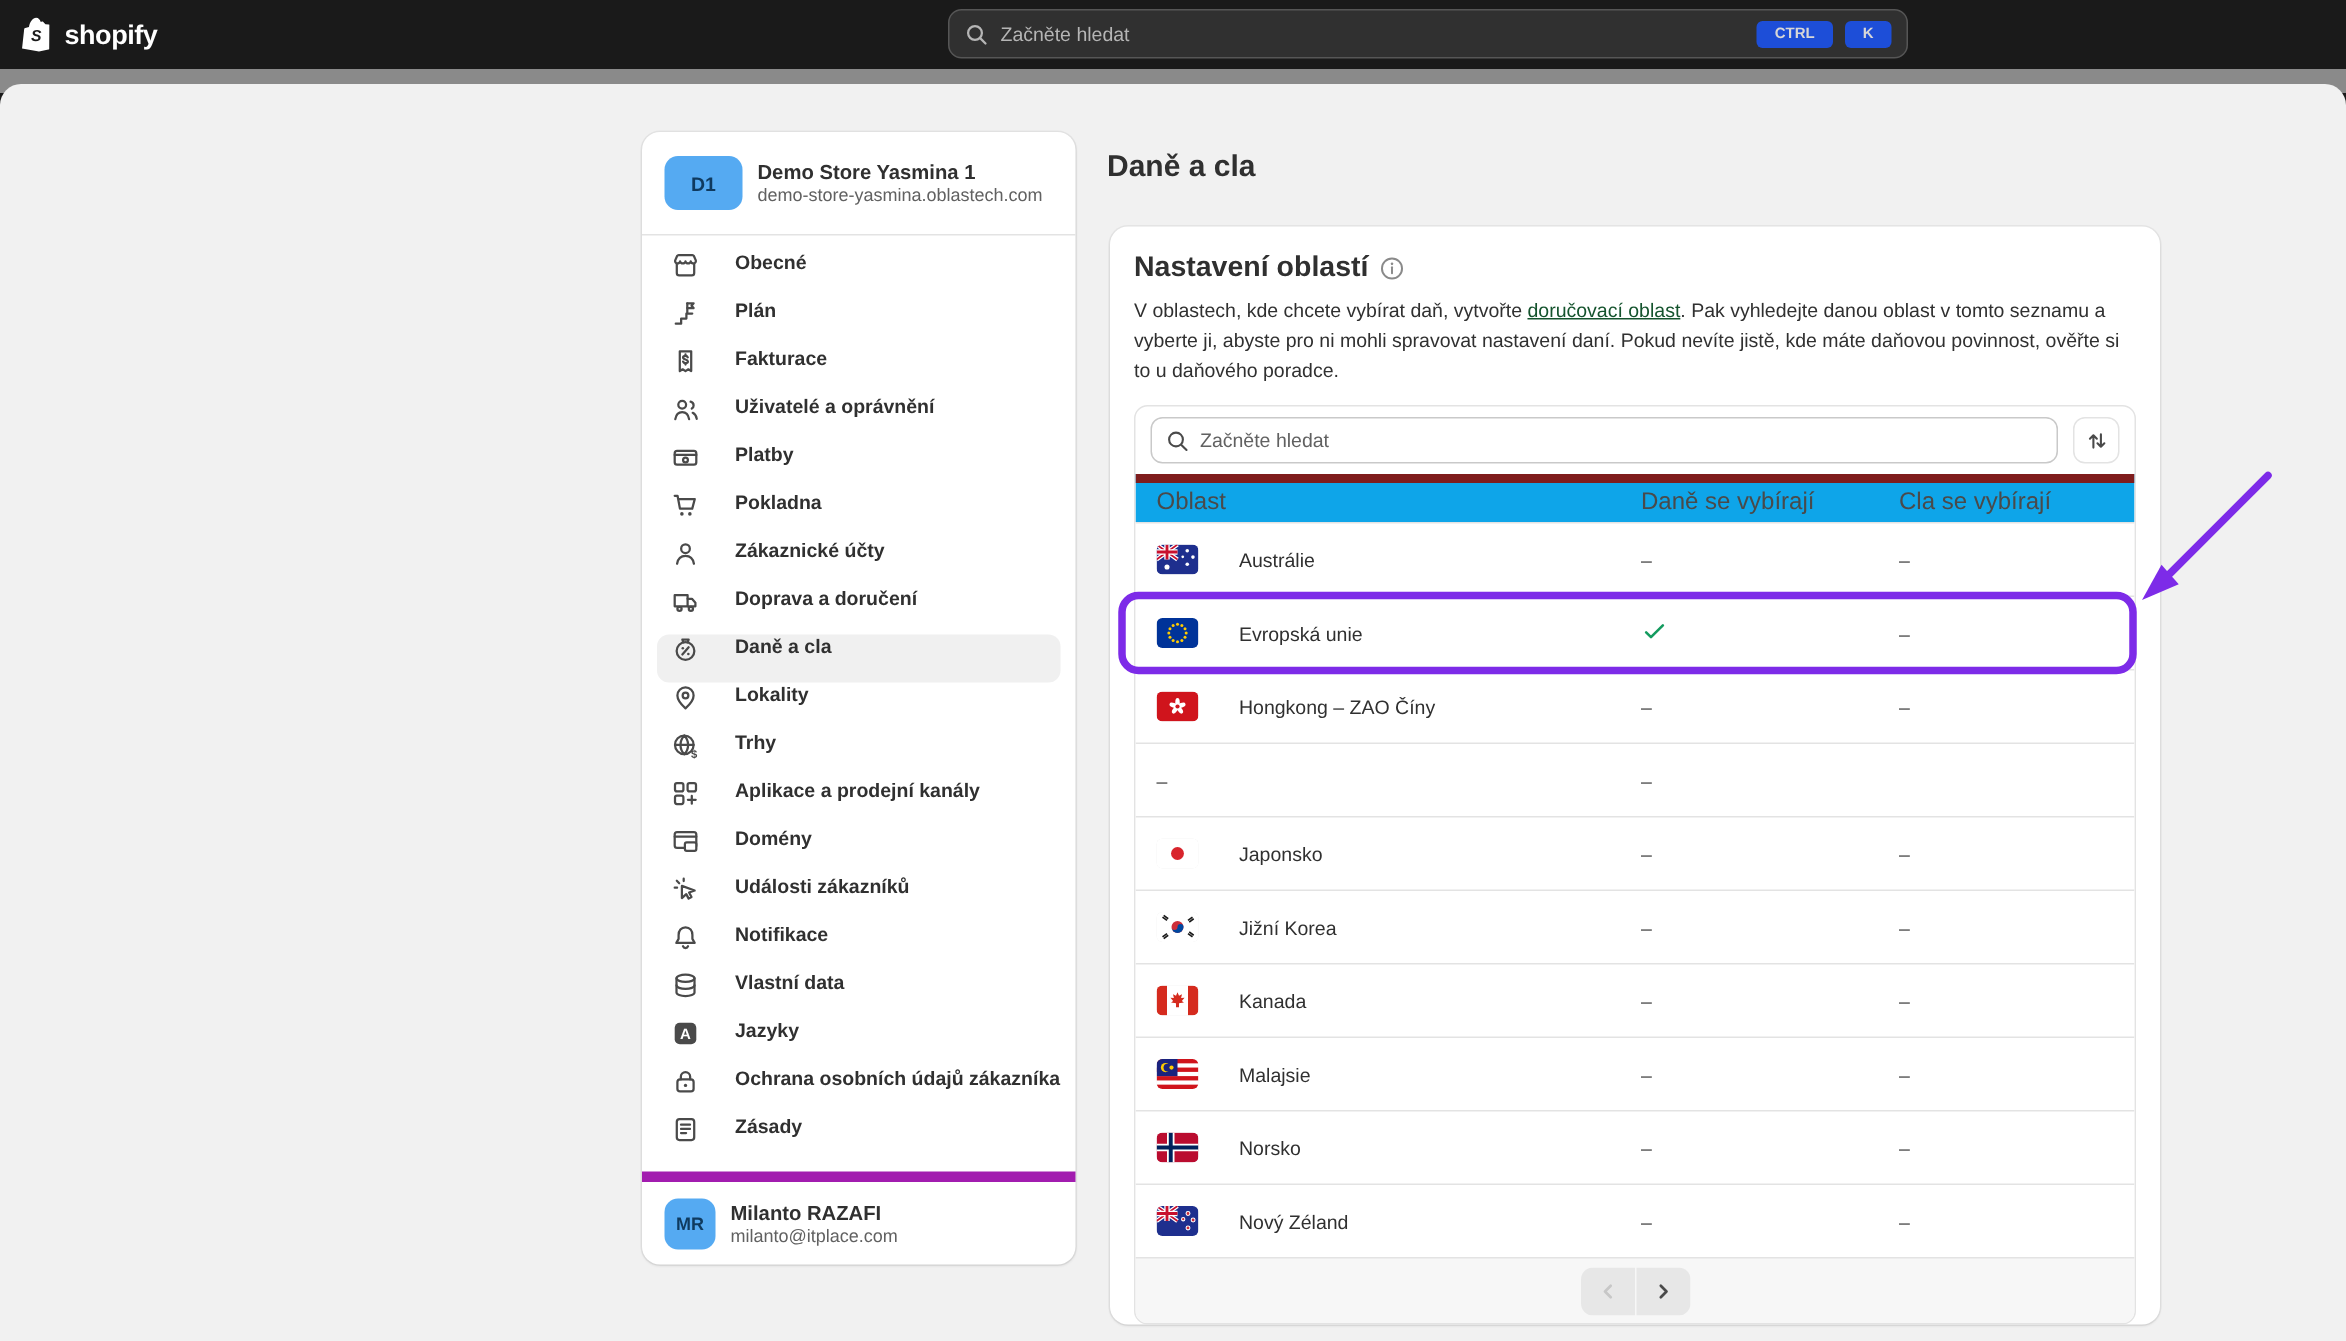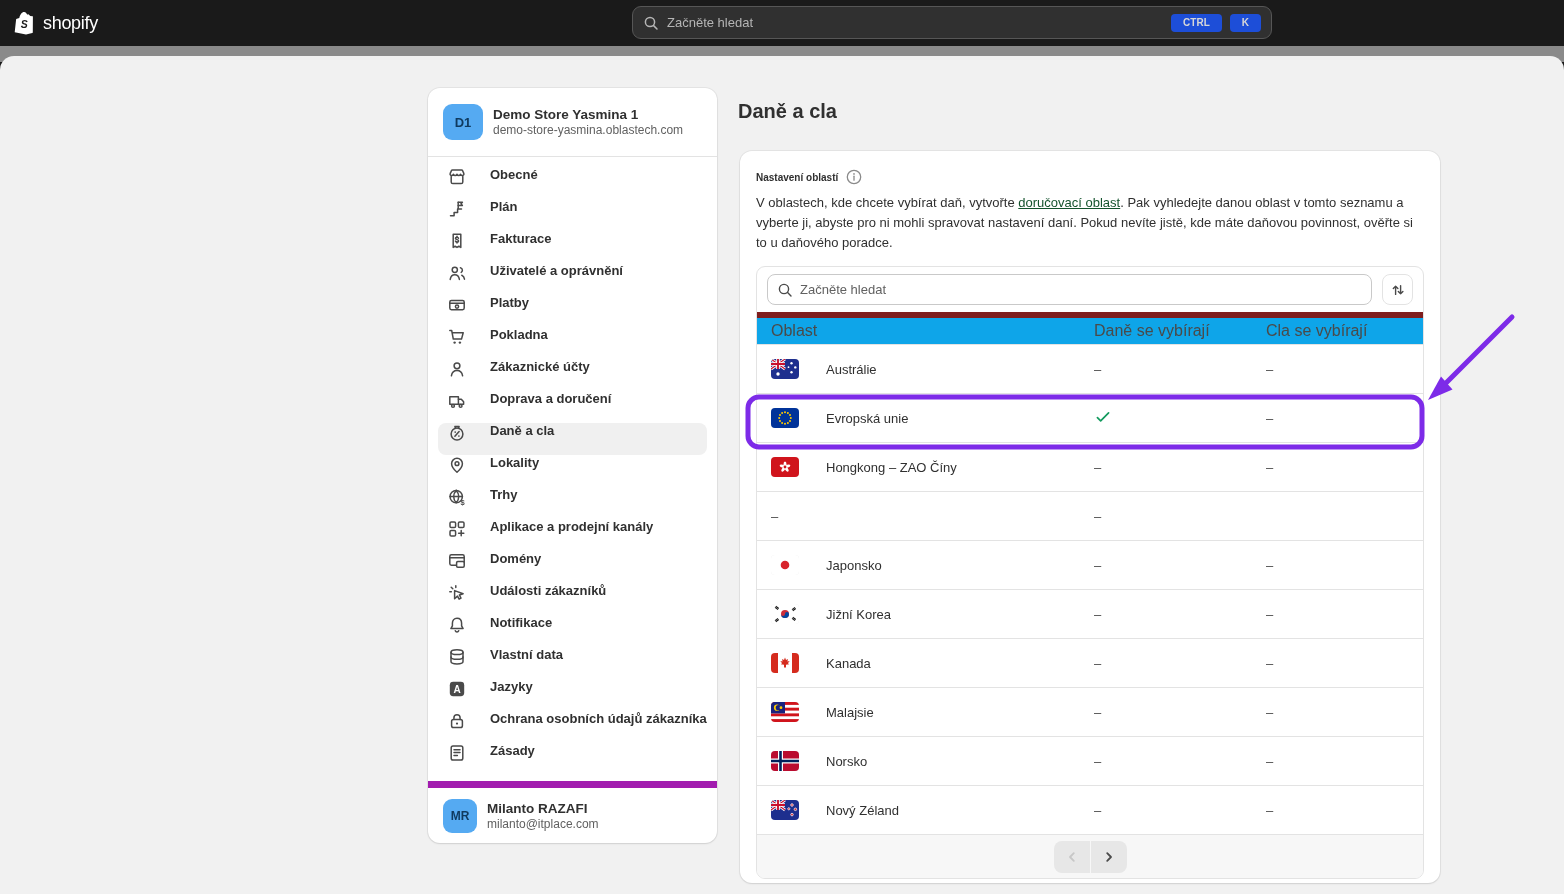--- a/index.html
+++ b/index.html
@@ -2,55 +2,55 @@
 <html><head>
 <meta charset="utf-8">
 <style>
   * { box-sizing:border-box; margin:0; padding:0; }
   html,body { width:1564px; height:894px; }
   body { position:relative; overflow:hidden; background:#1a1a1a; font-family:"Liberation Sans",sans-serif; color:#303030; }
 
   
   .topbar { position:absolute; top:0; left:0; width:1564px; height:46px; background:#1a1a1a; z-index:6; }
   .brand { position:absolute; left:14px; top:0; height:46px; display:flex; align-items:center; gap:7px; }
-  .wordmark { color:#fff; font-weight:400; font-size:18px; letter-spacing:-0.3px; }
+  .wordmark { color:#fff; font-weight:700; font-size:18px; letter-spacing:-0.3px; }
   .topbar-search { position:absolute; left:632px; top:6px; width:640px; height:33px; background:#303030;
     border:1px solid #565656; border-radius:9px; display:flex; align-items:center; padding:0 10px; gap:8px; cursor:text; }
   .topbar-search .ph { color:#b5b5b5; font-size:13px; flex:1; }
   .kbd { background:#1d4ed8; color:#d7d7d7; border-radius:4px; font-size:10px; font-weight:700; padding:4px 12px; line-height:1; }
 
   
   .band { position:absolute; top:46px; left:0; width:1564px; height:16px; background:#8a8a8a; z-index:1; }
   .surface { position:absolute; top:56px; left:0; width:1564px; height:838px; background:#f1f1f1;
     border-radius:14px 14px 0 0; z-index:2; }
 
   
   .sidebar { position:absolute; left:428px; top:88px; width:289px; height:755px; background:#fff; border-radius:12px;
     box-shadow:0 0 0 1px rgba(0,0,0,.05), 0 1px 2px rgba(0,0,0,.09); z-index:3; }
   .sb-head { height:69px; border-bottom:1px solid #e3e3e3; display:flex; align-items:center; gap:10px; padding:0 15px; }
-  .avatar { width:40px; height:36px; border-radius:9px; background:#55aaf2; color:#0f3a5f; font-weight:700; font-size:13px;
+  .avatar { width:52px; height:36px; border-radius:9px; background:#55aaf2; color:#0f3a5f; font-weight:700; font-size:13px;
     display:flex; align-items:center; justify-content:center; flex:none; }
   .sb-store-name { font-size:13.5px; font-weight:700; line-height:17px; }
   .sb-store-domain { font-size:12px; color:#616161; line-height:15px; }
   .nav { padding:10px 10px 0; }
   .nav-item { height:32px; display:flex; align-items:flex-start; gap:23px; padding:0 9px; border-radius:8px;
     font-size:13px; font-weight:600; color:#303030; cursor:pointer; white-space:nowrap; }
   .nav-item.selected { background:#f0f0f0; }
   .nav-icon { width:20px; height:20px; color:#4a4a4a; flex:none; display:flex; }
   .nav-icon svg { width:20px; height:20px; }
   .sb-foot { position:absolute; left:0; right:0; bottom:0; height:62px; border-top:7px solid #a21caf;
     display:flex; align-items:center; gap:10px; padding:0 15px; cursor:pointer; }
   .avatar.small { width:34px; height:34px; font-size:12px; }
 
   
   .page-title { position:absolute; left:738px; top:100px; font-size:20px; font-weight:700; z-index:3; }
   .card { position:absolute; left:740px; top:151px; width:700px; height:732px; background:#fff; border-radius:12px;
     box-shadow:0 0 0 1px rgba(0,0,0,.05), 0 1px 2px rgba(0,0,0,.09); z-index:3; }
   .card-head { display:flex; align-items:center; gap:7px; padding:17px 16px 0; }
-  .card-head h2 { font-size:10px; font-weight:700; }
+  .card-head h2 { font-size:19px; font-weight:700; }
   .desc { padding:7px 16px 0; font-size:13px; line-height:20px; color:#303030; }
   .desc a { color:#14532d; text-decoration:underline; cursor:pointer; }
 
   .table-wrap { margin:13px 16px 0; border:1px solid #e3e3e3; border-radius:9px; overflow:hidden; }
   .search-row { display:flex; gap:10px; padding:7px 10px; align-items:center; }
   .t-search { flex:1; height:31px; border:1px solid #c9c9c9; border-radius:8px; display:flex; align-items:center;
     gap:7px; padding:0 9px; cursor:text; background:#fff; }
   .t-search .ph { color:#616161; font-size:13px; }
   .sort-btn { width:31px; height:31px; border:1px solid #e3e3e3; background:#fff; border-radius:8px;
     display:flex; align-items:center; justify-content:center; cursor:pointer; flex:none; }

